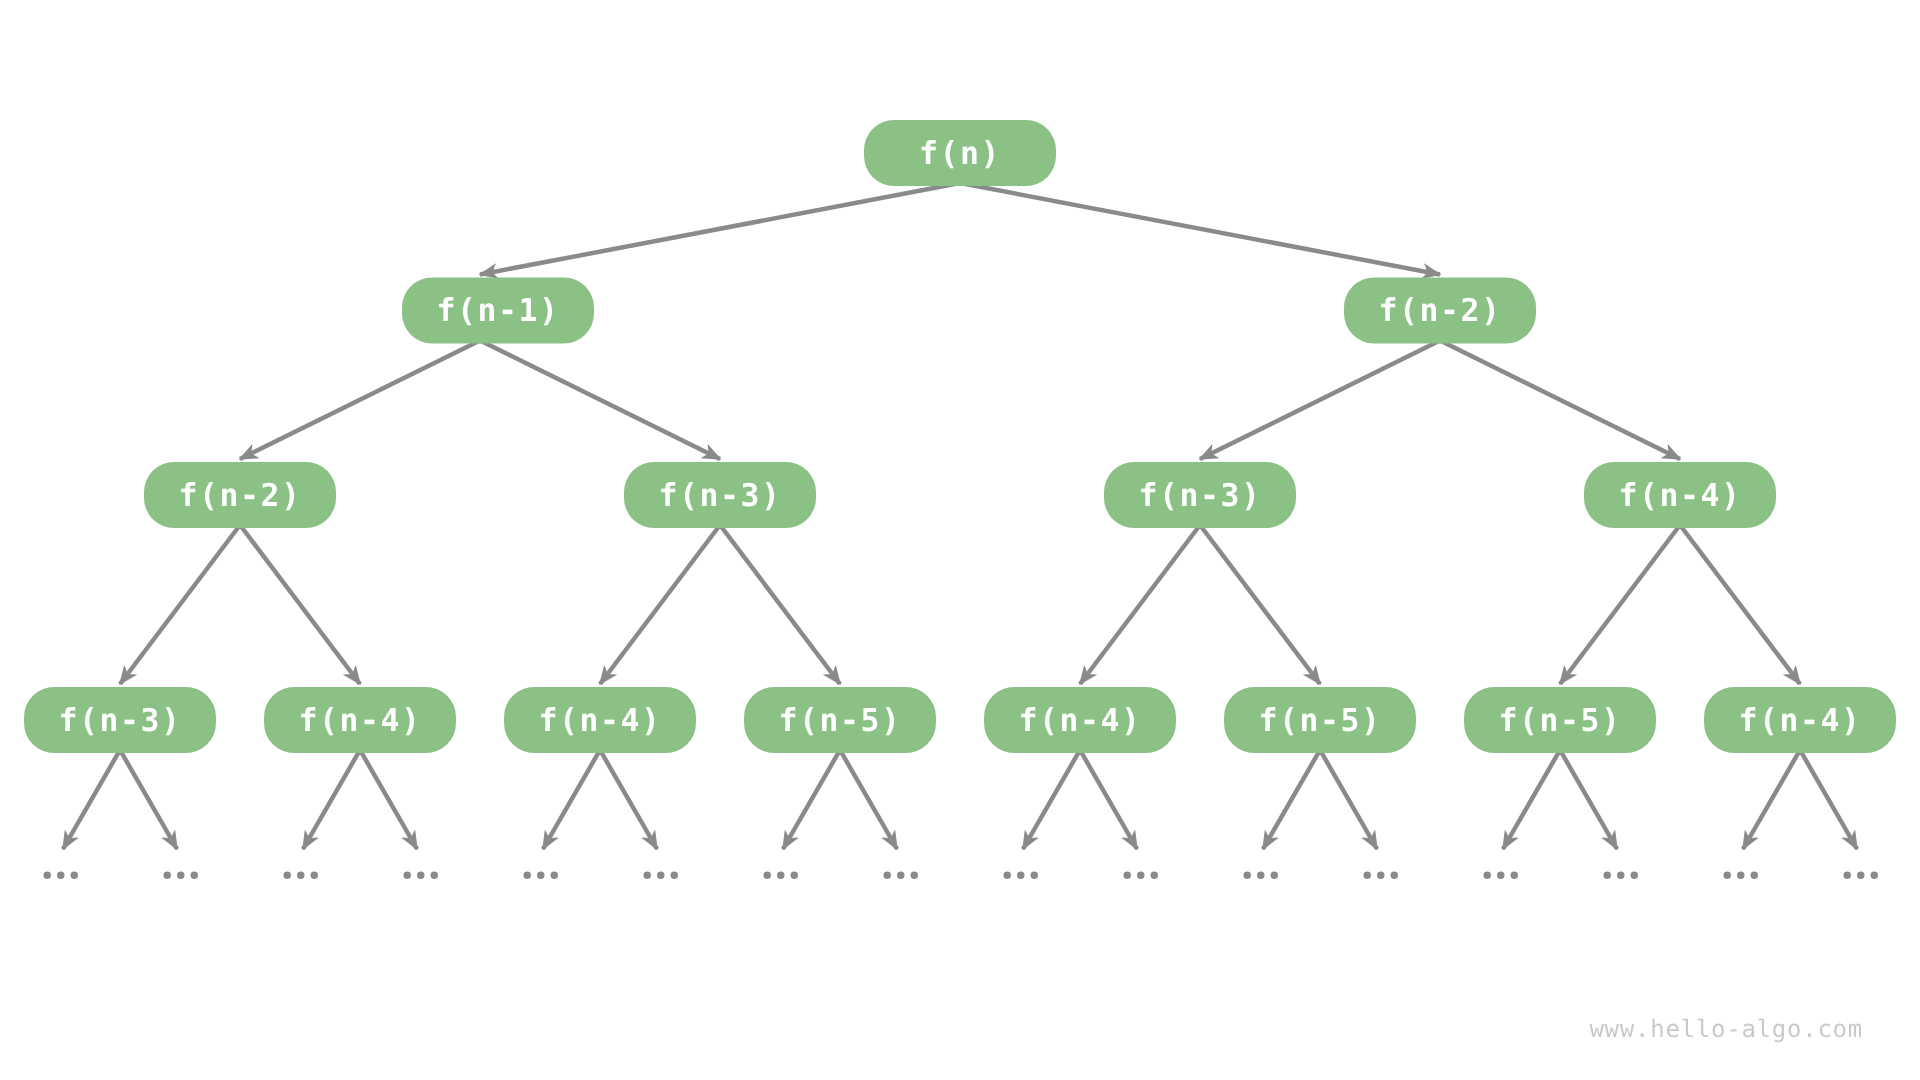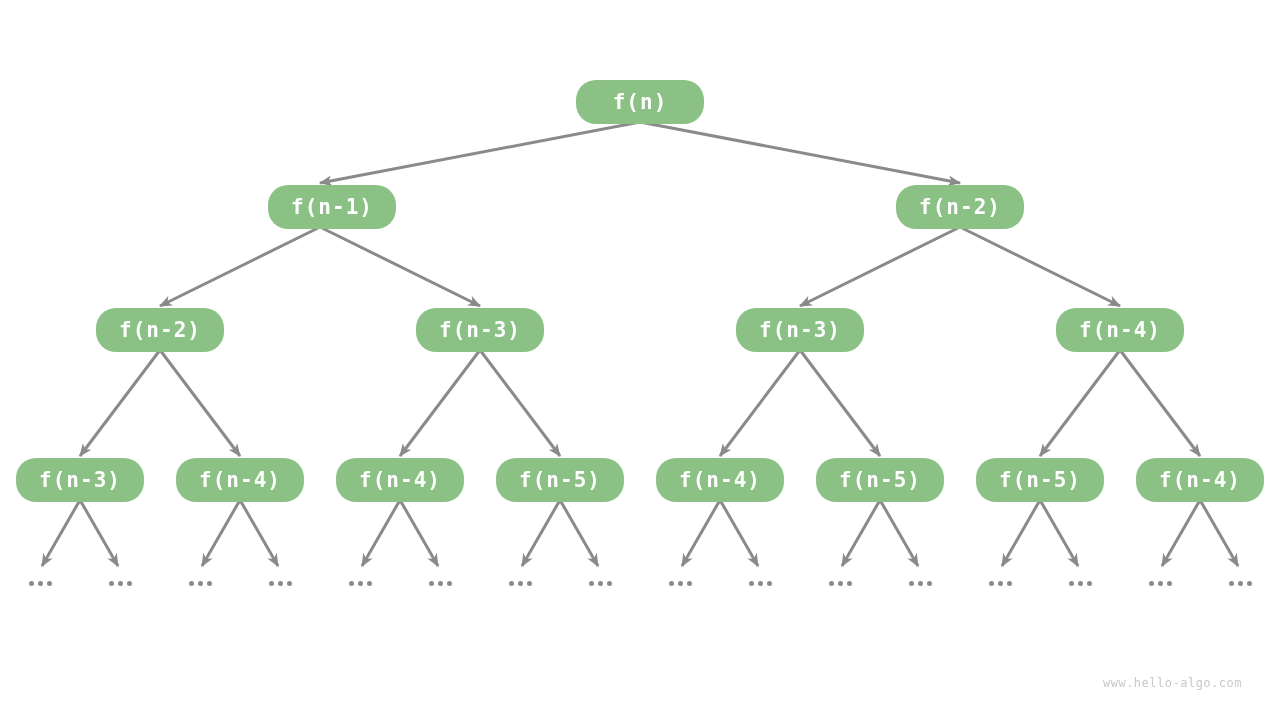--- a/index.html
+++ b/index.html
@@ -50,21 +50,21 @@
   }
   .ellipsis-leaf .dot{
     width:5px;height:5px;
     border-radius:50%;
     background:var(--dot);
   }
   .watermark{
     position:absolute;
     right:38px;
     top:676px;
-    font-size:12px;
+    font-size:16px;
     color:var(--watermark);
     letter-spacing:0.5px;
   }
 </style>
 </head>
 <body>
 
 <div class="canvas">
   <svg class="edges" id="edges" width="1280" height="720">
     <defs>

